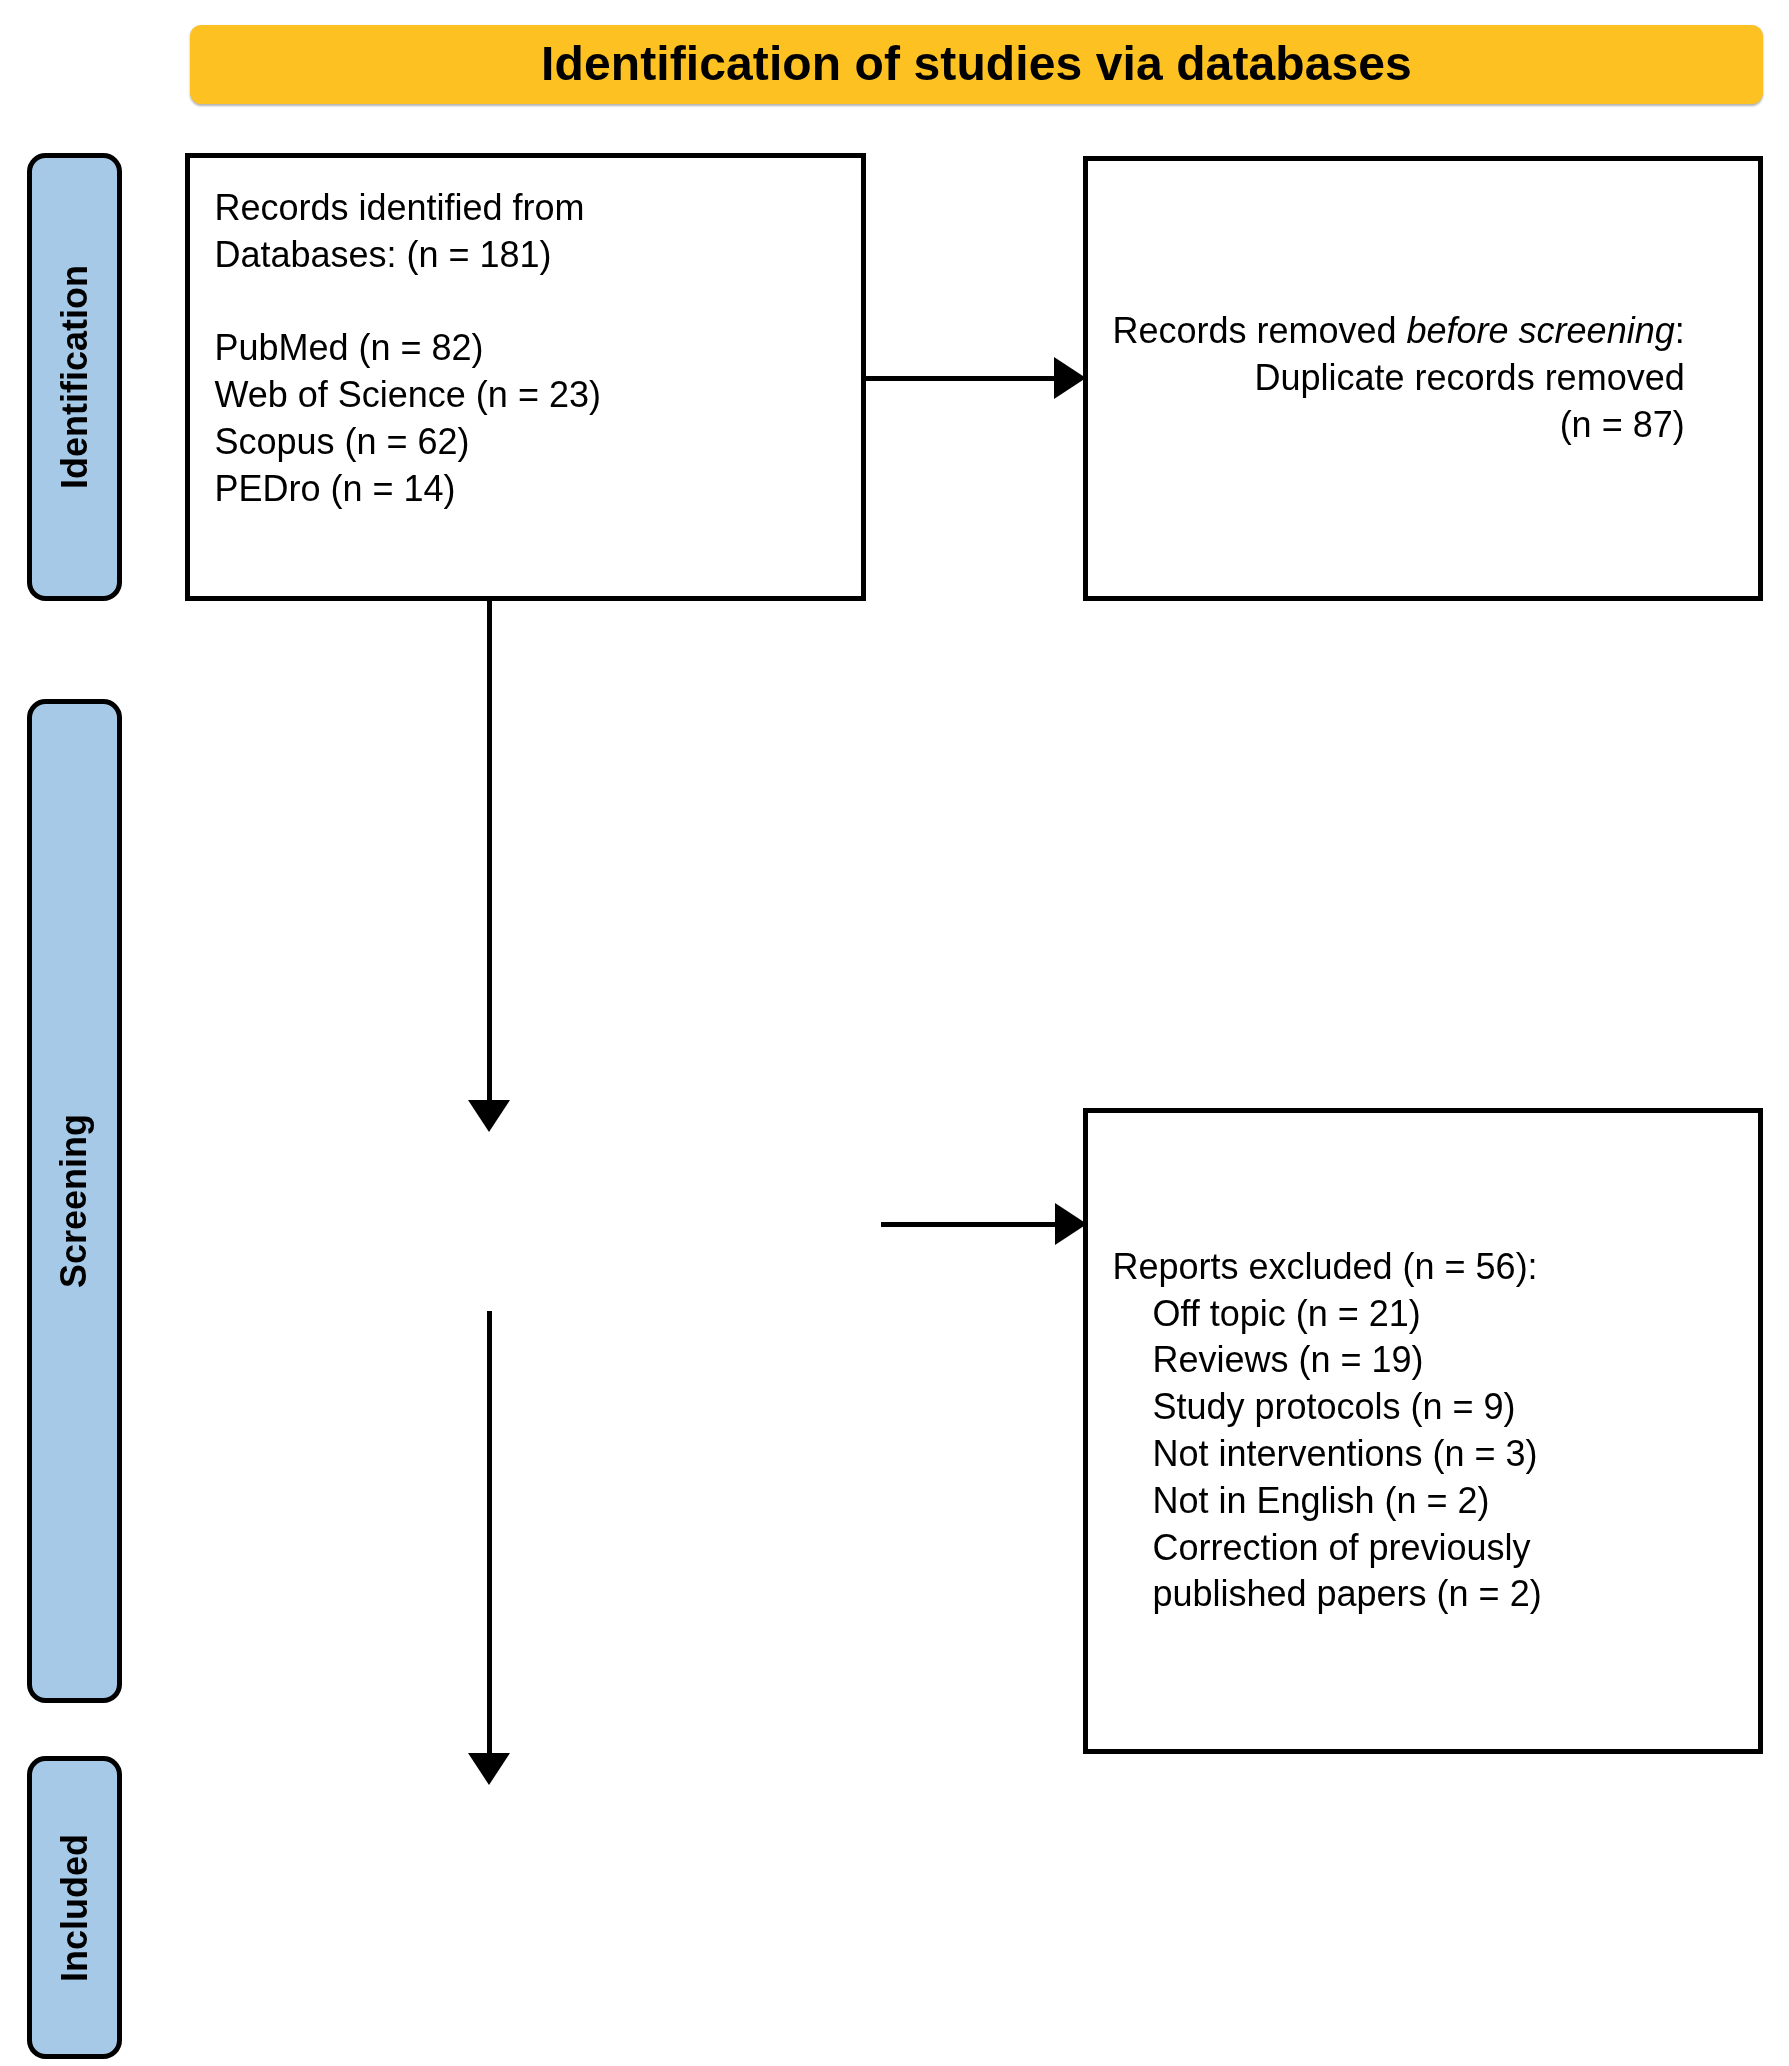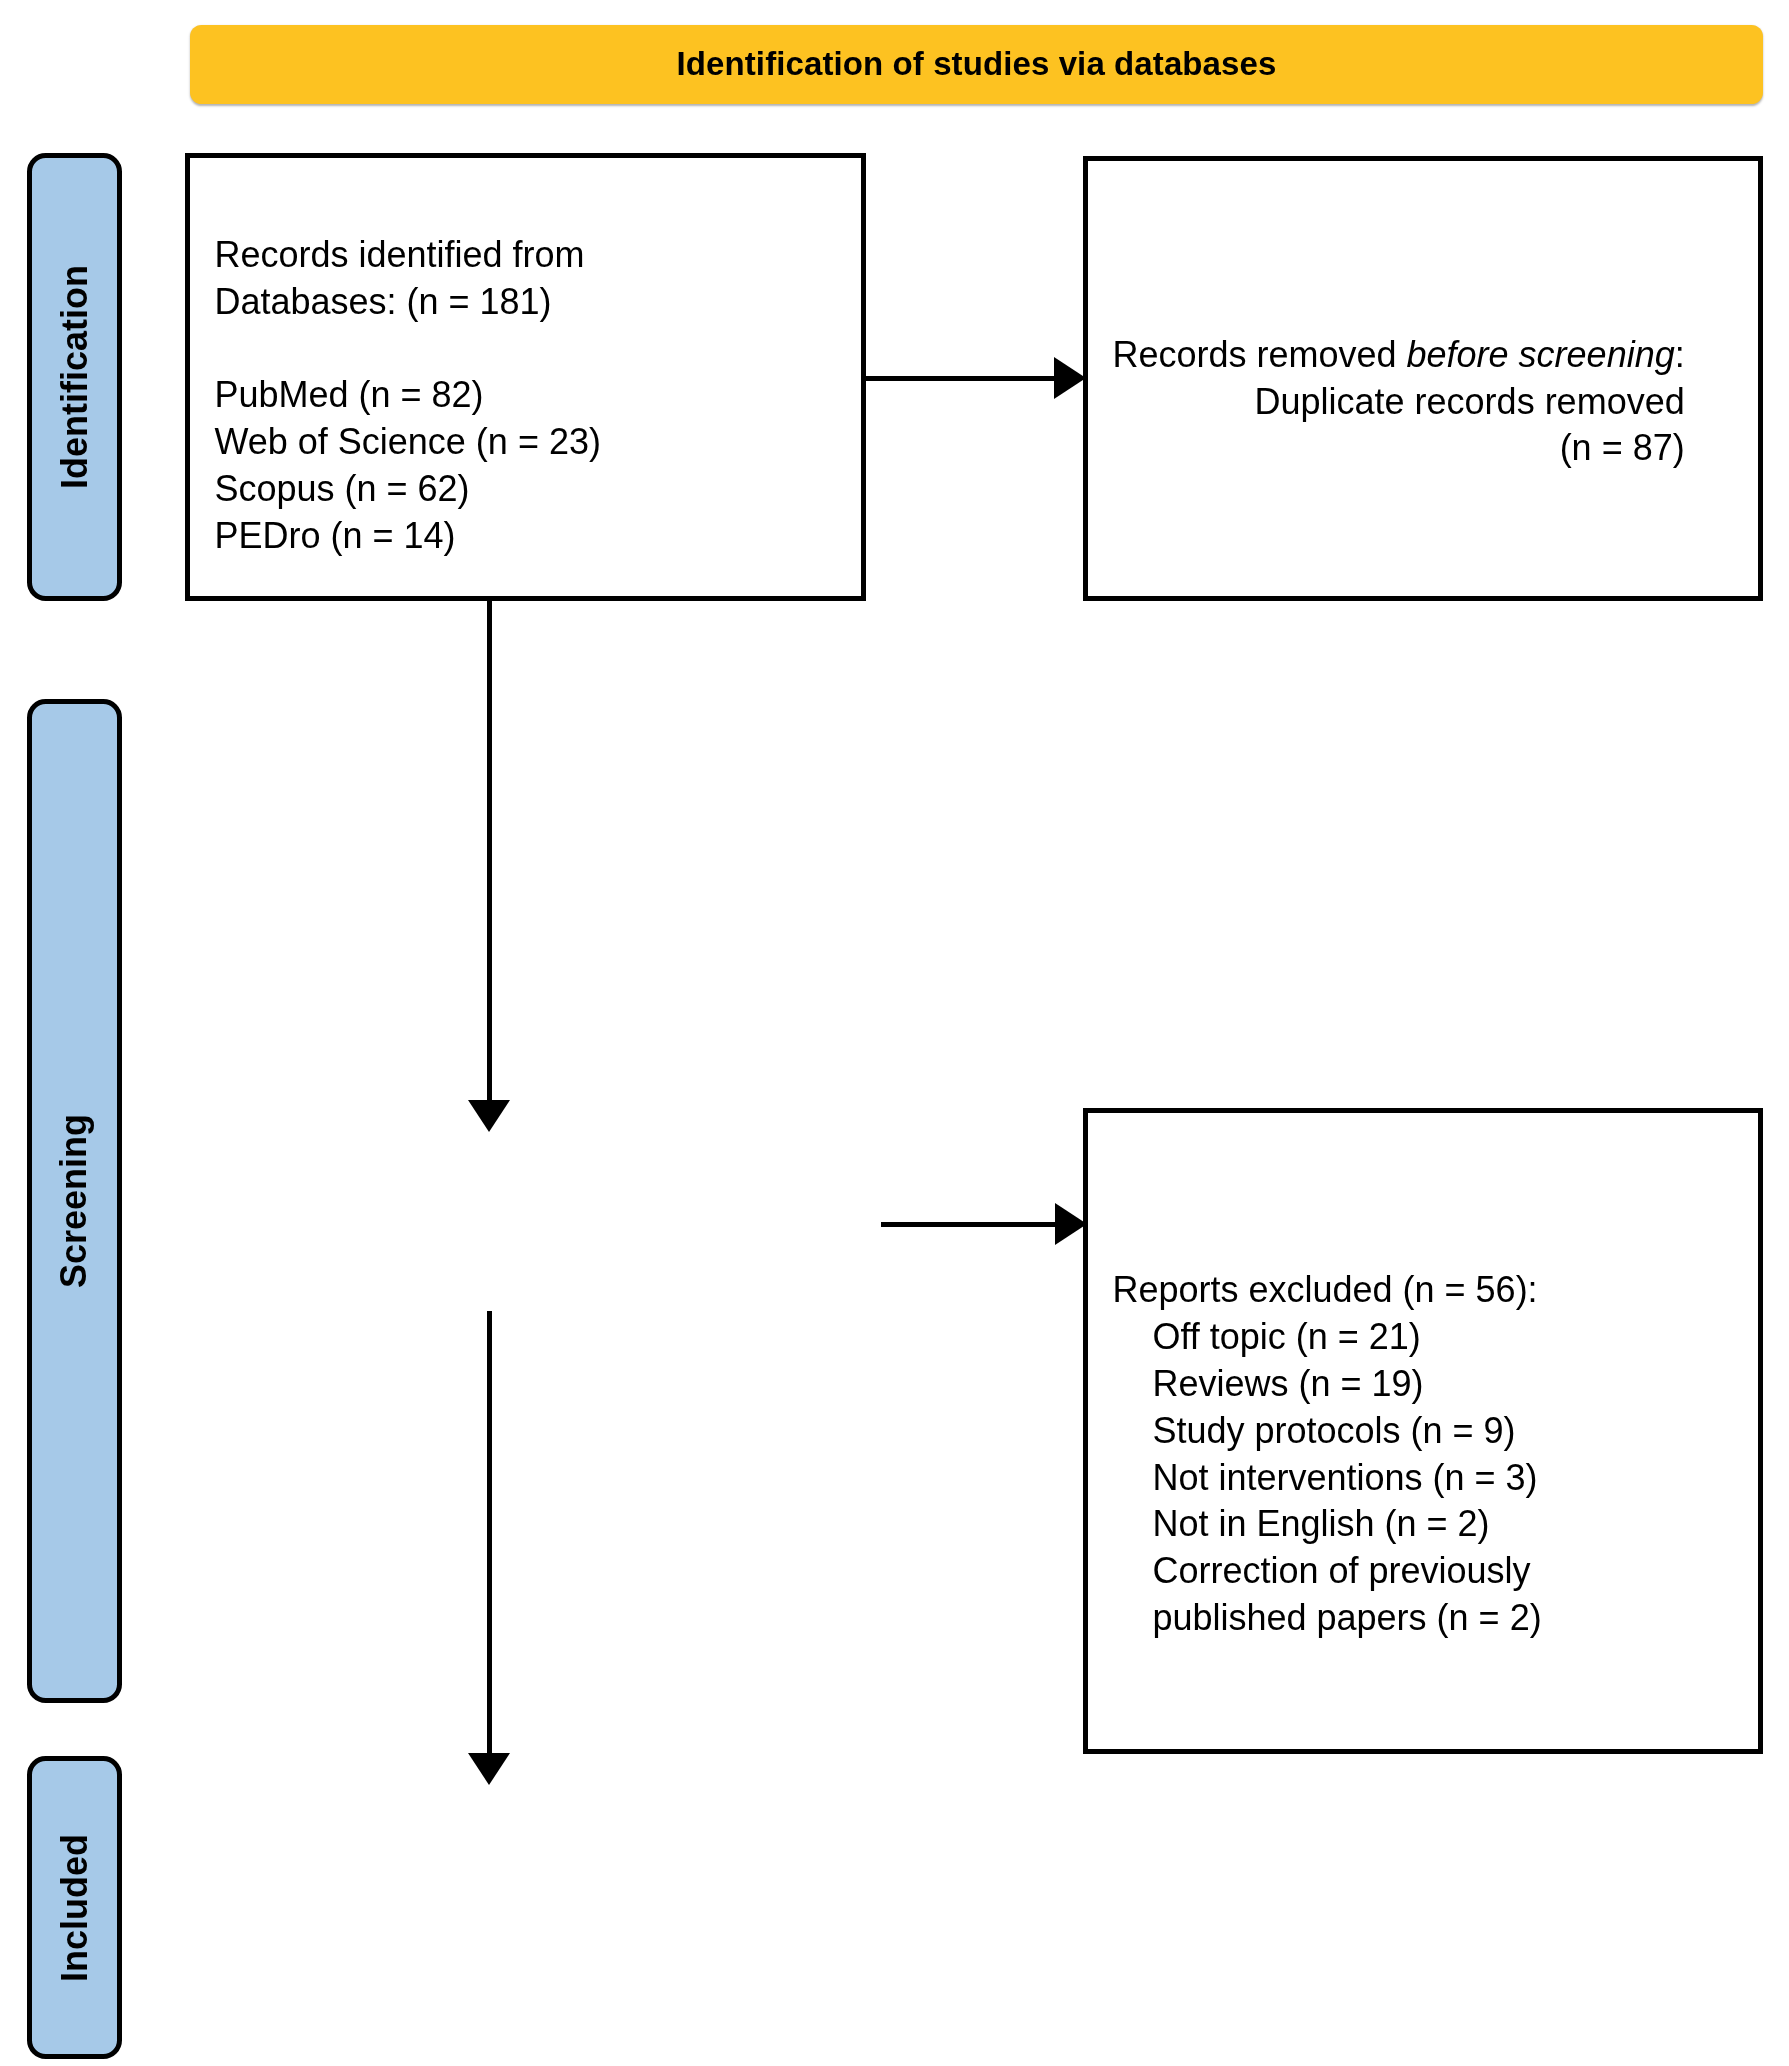--- a/index.html
+++ b/index.html
@@ -32,21 +32,21 @@
     height: 79px;
     background: #FDC221;
     border-radius: 11.5px;
     box-shadow: 0 1.4px 2.2px rgba(0,0,0,0.30);
     display: flex;
     align-items: center;
     justify-content: center;
     box-sizing: border-box;
   }
   .phase-banner-label {
-    font-size: 33px;
+    font-size: 48px;
     font-weight: bold;
     color: #000000;
     letter-spacing: 0.1px;
     text-align: center;
     line-height: 1.1;
   }
 
   
   .side-bar {
     position: absolute;
@@ -78,21 +78,20 @@
     background: #ffffff;
     border: 5px solid #000000;
     box-sizing: border-box;
     padding: 27px 24.4px;
   }
   .flow-box-text {
     font-size: 36px;
     line-height: 1.30;
     color: #000000;
     white-space: pre-wrap;
-    margin-top: 47px;
   }
   .flow-box-text .indent { display: inline-block; width: 40px; }
   .flow-box-text em { font-style: italic; }
 
   #box-records-identified { left: 185px;  top: 153px;  width: 681px;  height: 448px; }
   #box-records-removed    { left: 1083px; top: 156px;  width: 680px;  height: 445px;
                             display: flex; align-items: center; text-align: right; }
   #box-records-screened   { left: 185px;  top: 1132px; width: 696px;  height: 179px;
                             display: flex; align-items: center; }
   #box-reports-excluded   { left: 1083px; top: 1108px; width: 680px;  height: 646px;

